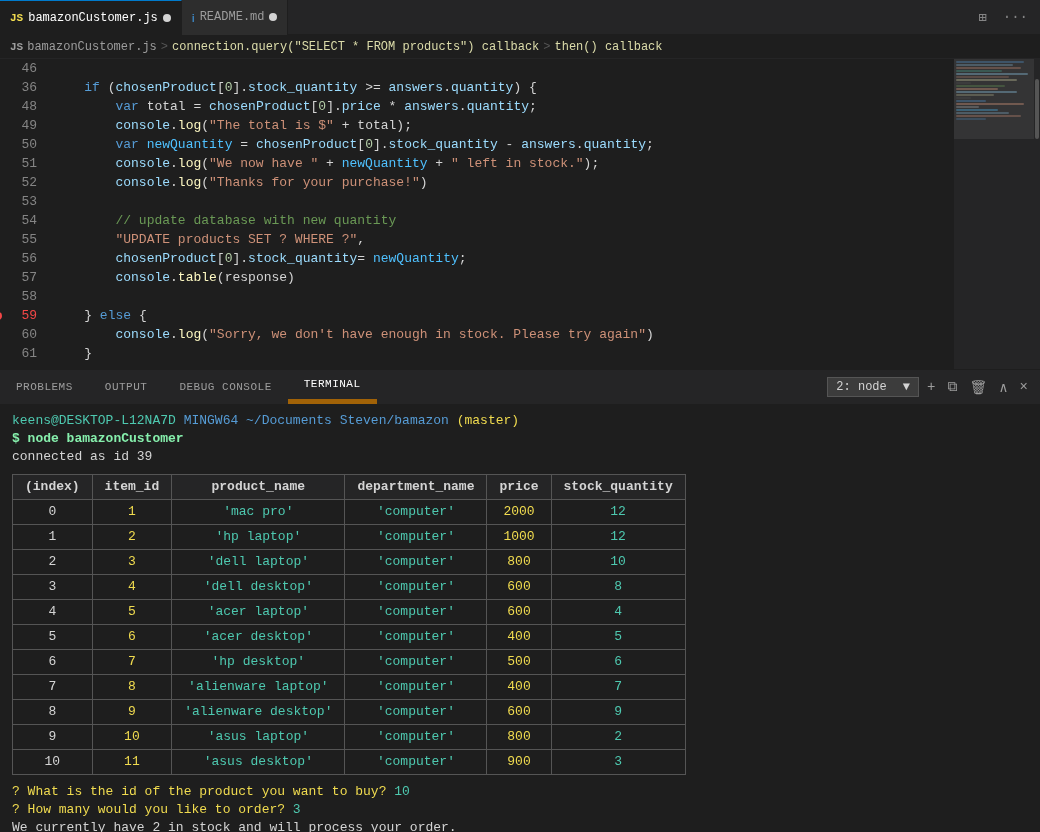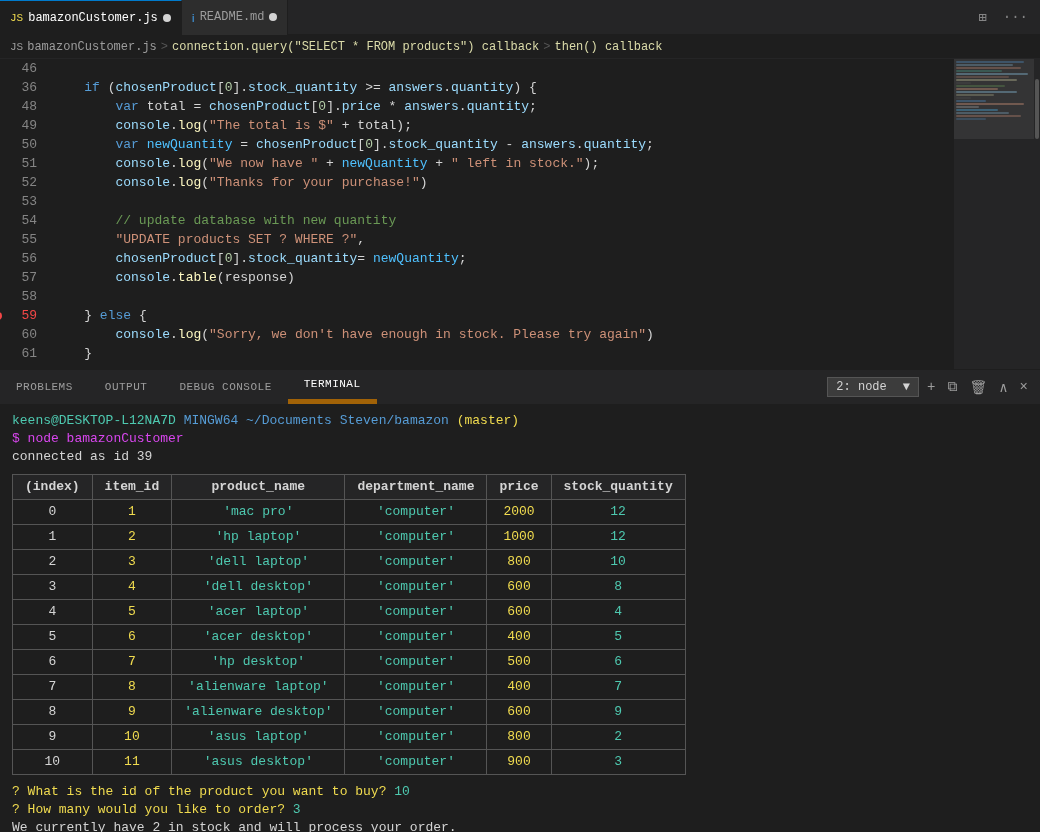--- a/index.html
+++ b/index.html
@@ -37,21 +37,21 @@
     }
     .tab.active {
       background: #1e1e1e;
       color: #ffffff;
       border-top: 1px solid #007acc;
     }
     .tab.inactive {
       background: #2d2d2d;
       color: #9d9d9d;
     }
-    .tab-icon-js { color: #f0db4f; font-weight: normal; font-size: 11px; }
+    .tab-icon-js { color: #f0db4f; font-weight: bold; font-size: 11px; }
     .tab-icon-md { color: #42a5f5; font-size: 11px; }
     .tab-dot { width: 8px; height: 8px; border-radius: 50%; background: #d4d4d4; display: inline-block; }
     .tab-dot.modified { background: #d4d4d4; }
     .tab-actions {
       margin-left: auto;
       display: flex;
       gap: 8px;
       padding-right: 8px;
       color: #858585;
     }
@@ -218,21 +218,21 @@
       flex: 1;
       background: #1e1e1e;
       padding: 8px 12px;
       overflow-y: auto;
       font-size: 13px;
       line-height: 18px;
     }
     .term-prompt { color: #4ec9b0; }
     .term-path { color: #569cd6; }
     .term-branch { color: #f0db4f; }
-    .term-cmd { color: #d946ef; }
+    .term-cmd { color: #86efac; font-weight: bold; }
     .term-output { color: #d4d4d4; margin-top: 14px; }
     .term-question { color: #f0db4f; }
     .term-answer { color: #4ec9b0; }
 
     
     .term-table {
       border-collapse: collapse;
       margin: 8px 0;
       font-size: 13px;
     }

